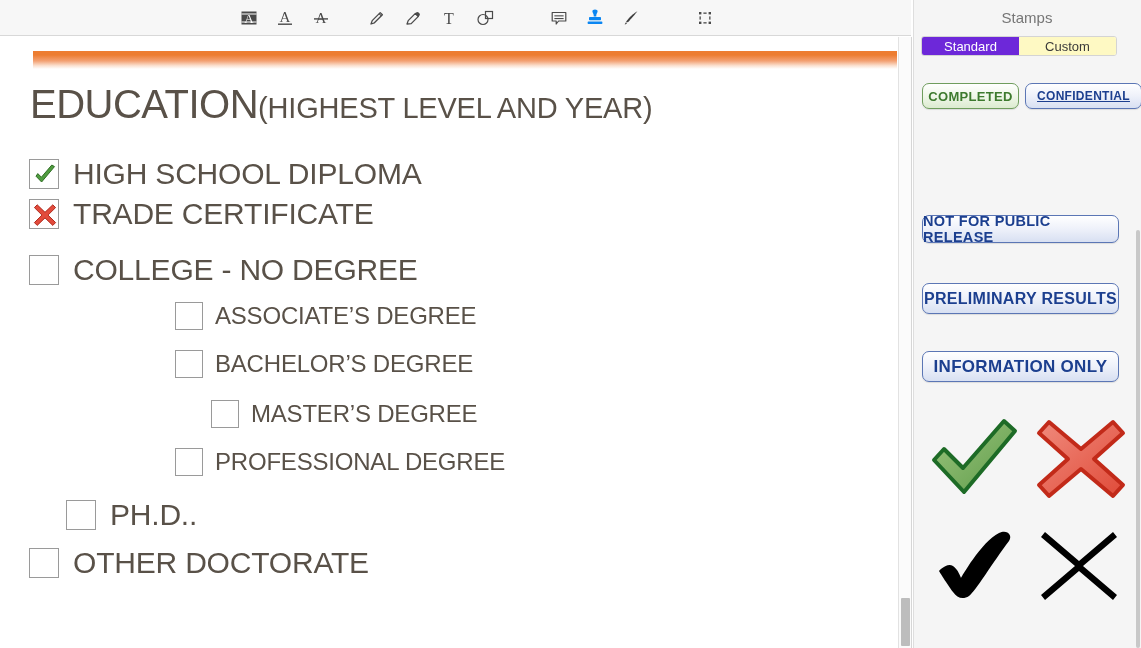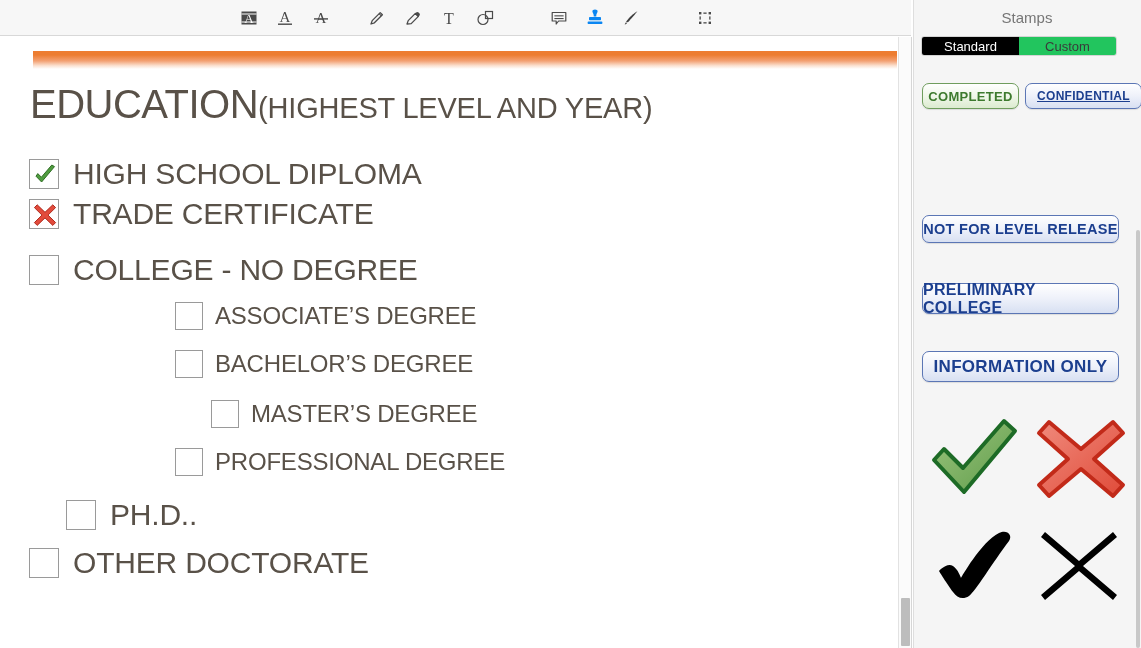--- a/index.html
+++ b/index.html
@@ -186,24 +186,24 @@
     z-index: 5;
   }
   .seg {
     flex: 1 1 0;
     display: flex;
     align-items: center;
     justify-content: center;
     font-size: 13px;
     color: #3a3a3a;
     cursor: pointer;
-    background: #22c55e;
+    background: #fef9c3;
   }
   .seg.active {
-    background: #000000;
+    background: #6d28d9;
     color: #ffffff;
   }
 
   .stamp-scroll {
     position: absolute;
     left: 913px;
     top: 66px;
     width: 228px;
     height: 582px;
     overflow: hidden;
@@ -437,22 +437,22 @@
   </div>
 
   <div class="seg-control">
     <div class="seg active">Standard</div>
     <div class="seg">Custom</div>
   </div>
 
   <div class="stamp-scroll" id="stamp-scroll">
       <div class="stamp green" style="left: 9px; top: 17px; width: 97px; height: 26px; font-size: 13px;">COMPLETED</div>
       <div class="stamp blue" style="left: 112px; top: 17px; width: 117px; height: 26px; font-size: 12px; text-decoration: underline;">CONFIDENTIAL</div>
-      <div class="stamp blue" style="left: 9px; top: 149px; width: 197px; height: 28px; font-size: 14.5px;">NOT FOR LEVEL RELEASE</div>
-      <div class="stamp blue" style="left: 9px; top: 217px; width: 197px; height: 31px; font-size: 16px;">PRELIMINARY COLLEGE</div>
+      <div class="stamp blue" style="left: 9px; top: 149px; width: 197px; height: 28px; font-size: 14.5px;">NOT FOR PUBLIC RELEASE</div>
+      <div class="stamp blue" style="left: 9px; top: 217px; width: 197px; height: 31px; font-size: 16px;">PRELIMINARY RESULTS</div>
       <div class="stamp blue" style="left: 9px; top: 285px; width: 197px; height: 31px; font-size: 17px;">INFORMATION ONLY</div>
       <div class="stamp-icon" style="left: 15px; top: 350px;"><svg width="92" height="86" viewBox="0 0 92 86">
           <defs>
             <linearGradient id="gc" x1="0" y1="0" x2="1" y2="1">
               <stop offset="0" stop-color="#9cc47e"></stop>
               <stop offset="1" stop-color="#5f9d4a"></stop>
             </linearGradient>
           </defs>
           <path d="M6 44 L16 33 L35 52 L76 5 L87 15 L36 76 Z" fill="url(#gc)" stroke="#1d6b26" stroke-width="4" stroke-linejoin="round"></path>
         </svg></div>

